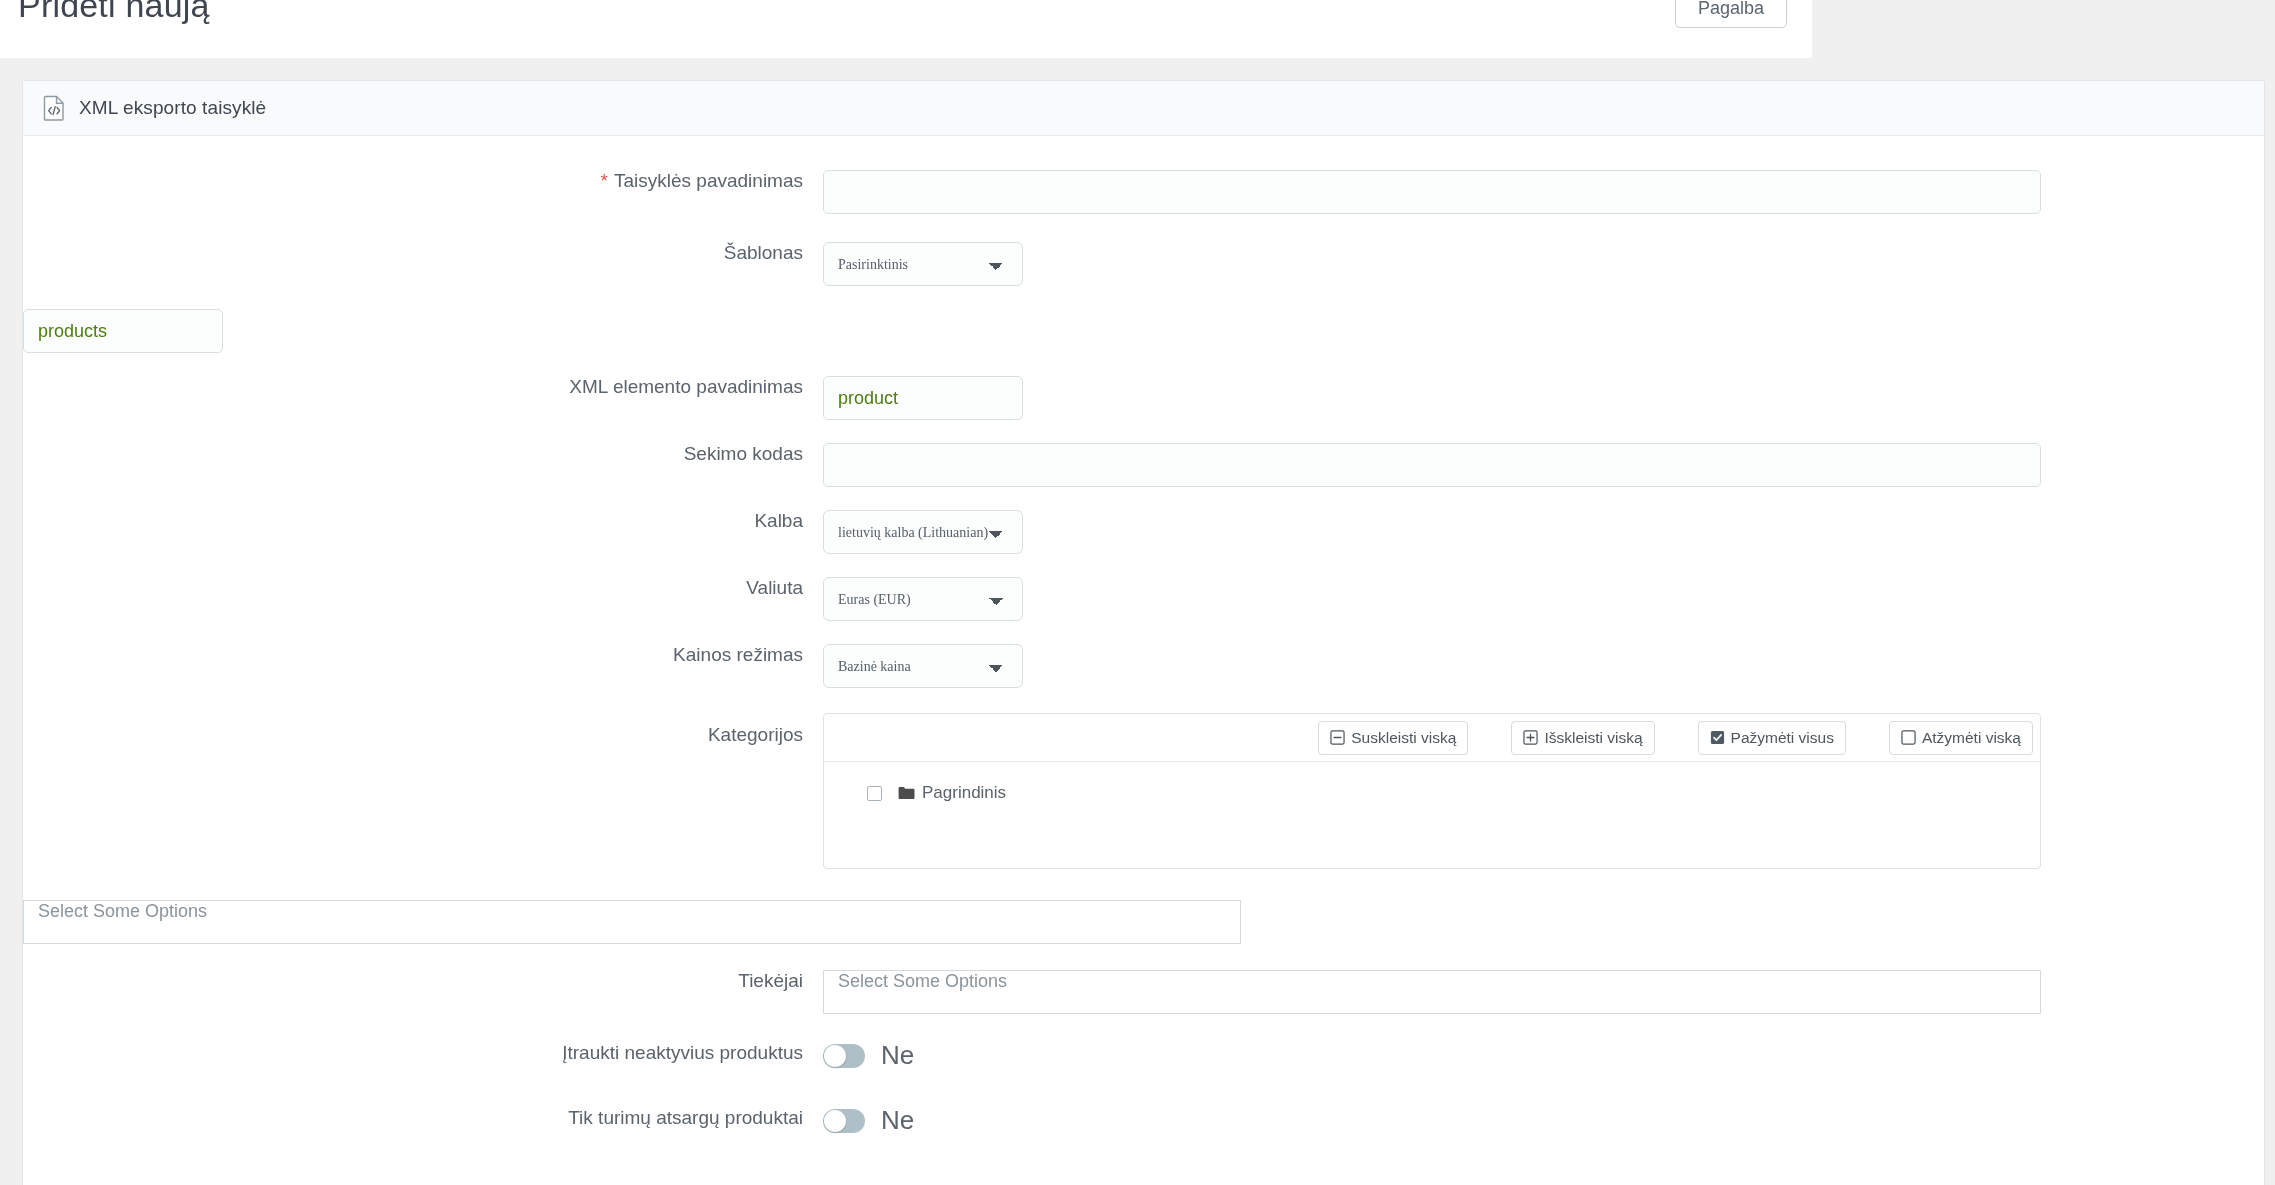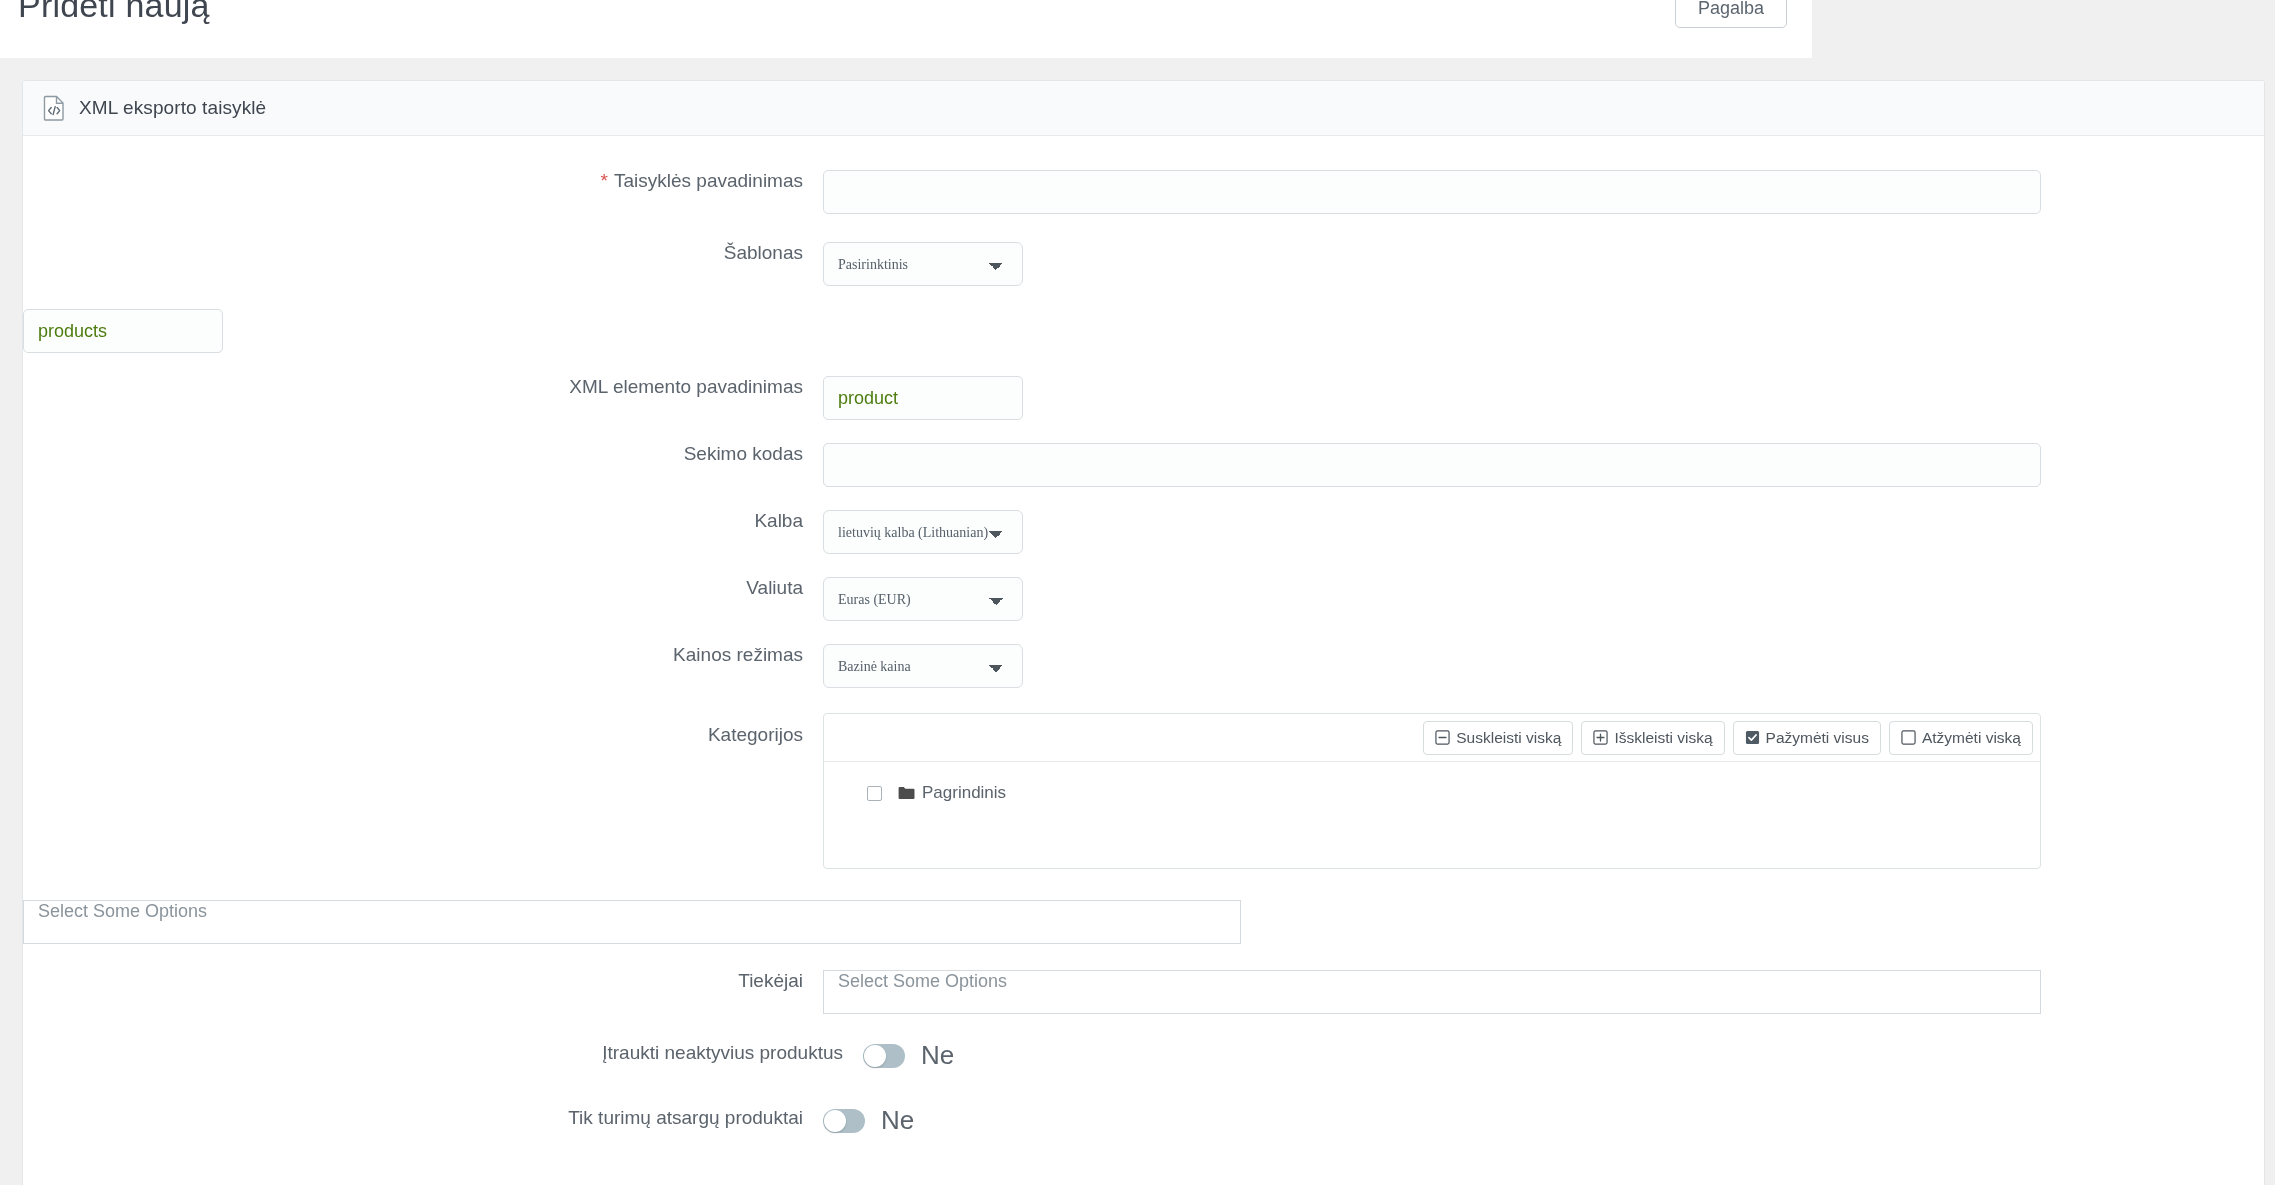--- a/index.html
+++ b/index.html
@@ -207,20 +207,21 @@
     align-items: center;
     gap: 6px;
     padding: 0 11px;
     background: #ffffff;
     border: 1px solid #d7dcdf;
     border-radius: 4px;
     font-size: 15.5px;
     color: #4e565e;
     cursor: pointer;
     white-space: nowrap;
+    margin-left: 35px;
   }
   .cat-btn svg { display: block; flex: 0 0 auto; }
 
   .cat-tree {
     padding: 18px 0 30px 0;
     min-height: 58px;
   }
   .cat-item {
     display: flex;
     align-items: center;
@@ -440,21 +441,21 @@
 
       <div class="row" style="margin-bottom:26px;">
         <div class="row-label">Tiekėjai</div>
         <div class="row-field">
           <div class="multisel">
             <span>Select Some Options</span>
           </div>
         </div>
       </div>
 
-      <div class="row" style="margin-bottom:34px;margin-left:40px;">
+      <div class="row" style="margin-bottom:34px;">
         <div class="row-label" style="padding-top:2px;">Įtraukti neaktyvius produktus</div>
         <div class="row-field">
           <div class="toggle-wrap">
             <div class="toggle">
               <div class="knob"></div>
             </div>
             <span class="toggle-text">Ne</span>
           </div>
         </div>
       </div>

